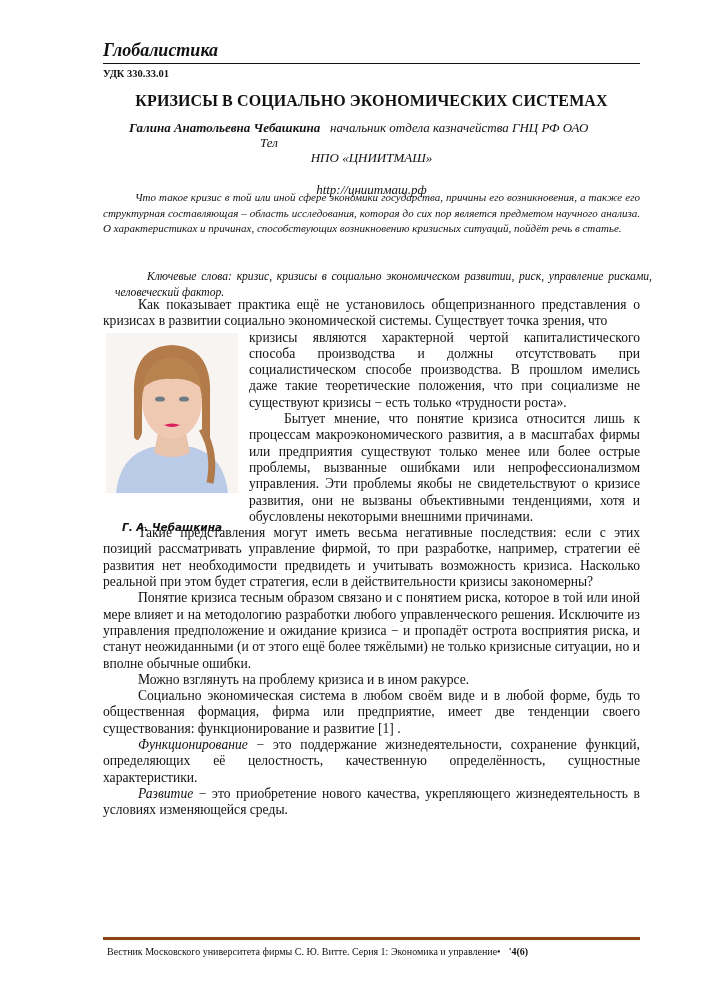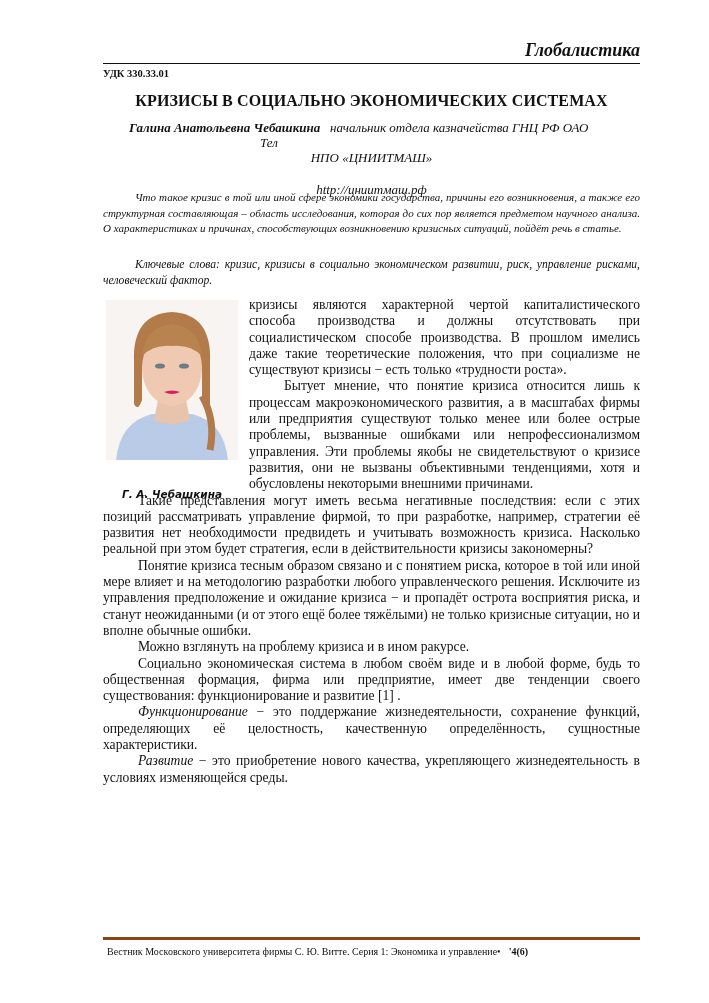--- a/index.html
+++ b/index.html
@@ -1,34 +1,34 @@
 <!DOCTYPE html>
 <html><head>
 <meta charset="utf-8">
 <style>
   html, body { margin: 0; padding: 0; background: #ffffff; }
   body { width: 709px; height: 1003px; position: relative; overflow: hidden;
          font-family: "Liberation Serif", serif; color: #111; }
   .page { position: absolute; left: 103px; top: 0; width: 537px; }
-  .section-title { position: absolute; left: 0; top: 40px; width: 537px; text-align: right;
+  .section-title { position: absolute; left: 0; top: 40px; width: 537px; text-align: left;
          font-size: 18px; font-weight: bold; font-style: italic; }
   .header-rule { position: absolute; left: 0; top: 63px; width: 537px; height: 0;
          border-top: 1.5px solid #111; }
   .udk { position: absolute; left: 0; top: 68px; font-size: 10.5px; font-weight: bold; }
   .article-title { position: absolute; left: 0; top: 92px; width: 537px; text-align: center;
          font-size: 16px; font-weight: bold; letter-spacing: 0.1px; }
   .author-line { position: absolute; left: 26px; top: 120px; font-size: 13px; font-style: italic; white-space: nowrap; text-align: center; }
   .author-line .name { font-weight: bold; }
   .tel { position: absolute; left: 130px; top: 135px; font-size: 13px; font-style: italic; margin-left: 27px; }
   .org { position: absolute; left: 0; top: 150px; width: 537px; text-align: center; font-size: 13px; font-style: italic; }
   .site { position: absolute; left: 0; top: 182px; width: 537px; text-align: center; font-size: 13px; font-style: italic; }
   .abstract { position: absolute; left: 0; top: 190px; width: 537px; font-size: 11px; font-style: italic;
          line-height: 15.5px; text-align: justify; text-indent: 32px; margin: 0; }
   .keywords { position: absolute; left: 0; top: 257px; width: 537px; font-size: 11.6px; font-style: italic;
-         line-height: 15.5px; text-align: justify; text-indent: 32px; margin: 0; }
+         line-height: 15.5px; text-align: justify; text-indent: 32px; margin: 12px; }
   .body { position: absolute; left: 0; top: 297px; width: 537px; font-size: 13.6px; line-height: 16.3px; }
   .body p { margin: 0; text-indent: 35px; text-align: justify; }
   .photo-box { float: left; width: 135px; height: 180px; margin: 3px 8px 2px 3px; position: relative; }
   .photo { position: absolute; left: 0; top: 0; width: 132px; height: 160px; background: #f6f3f0; overflow: hidden; }
   .caption { position: absolute; left: 0; top: 162px; width: 132px; text-align: center;
          font-family: "DejaVu Sans", sans-serif; font-size: 10.5px; font-weight: bold; font-style: italic; margin-top: 24px; }
   .footer-rule { position: absolute; left: 0; top: 937px; width: 537px; height: 3px; background: #8b4513; }
   .footer { position: absolute; left: 4px; top: 946px; font-size: 10px; white-space: nowrap; }
   .footer .issue { font-weight: bold; margin-left: 8px; }
 </style>
@@ -48,20 +48,21 @@
     <span>начальник отдела казначейства ГНЦ РФ ОАО</span>
   </div>
   <div class="tel">Тел</div>
   <div class="org">НПО «ЦНИИТМАШ»</div>
   <div class="site">http://цниитмаш.рф</div>
 
   <p class="abstract">Что такое кризис в той или иной сфере экономики государства, причины его возникновения, а также его структурная составляющая – область исследования, которая до сих пор является предметом научного анализа. О характеристиках и причинах, способствующих возникновению кризисных ситуаций, пойдёт речь в статье.</p>
   <p class="keywords">Ключевые слова: кризис, кризисы в социально экономическом развитии, риск, управление рисками, человеческий фактор.</p>
 
   <div class="body">
+    <p id="p1lead">Как показывает практика  ещё не установилось общепризнанного представления о кризисах в развитии социально экономической системы. Существует точка зрения, что </p>
     <div class="photo-box">
       <div class="photo">
         <svg width="132" height="160" viewBox="0 0 132 160">
           <rect width="132" height="160" fill="#f7f4f1"></rect>
           <path d="M10 160 Q14 122 46 114 L86 114 Q118 122 122 160 Z" fill="#b9cbe6"></path>
           <path d="M52 100 L80 100 L84 120 Q66 128 48 120 Z" fill="#e9c4ad"></path>
           <path d="M28 62 Q26 14 66 12 Q106 14 104 62 L104 104 Q100 112 96 100 L96 66 L36 66 L36 100 Q32 112 28 104 Z" fill="#b37a4a"></path>
           <ellipse cx="66" cy="68" rx="30" ry="38" fill="#efc9b2"></ellipse>
           <path d="M36 56 Q40 26 66 24 Q92 26 96 56 Q84 44 66 46 Q48 44 36 56 Z" fill="#b9834f"></path>
           <ellipse cx="54" cy="66" rx="5" ry="2.6" fill="#6f7c86"></ellipse>

